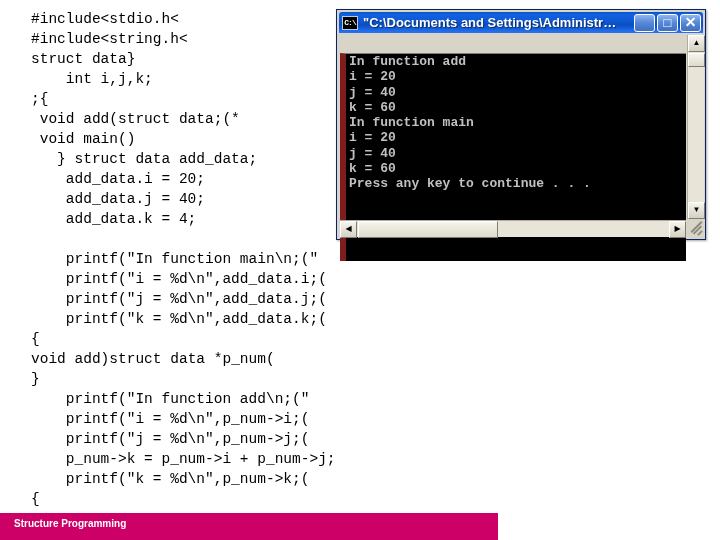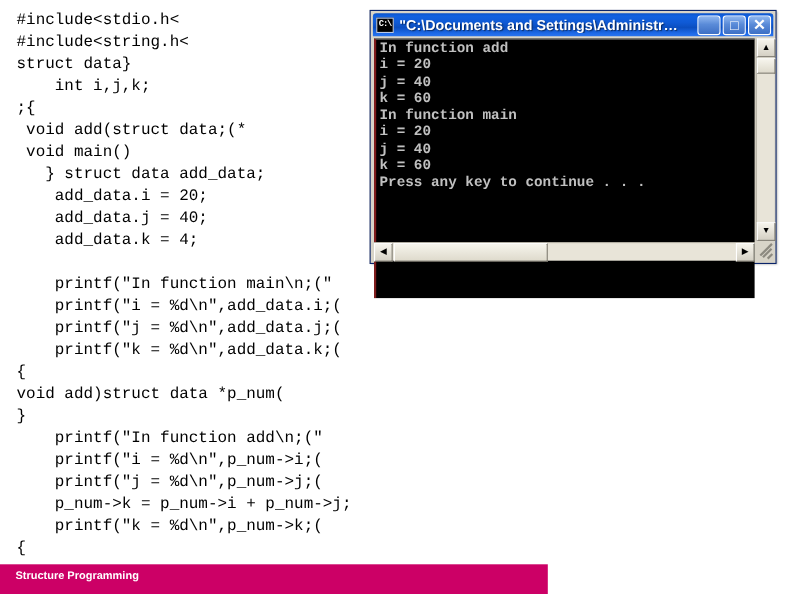--- a/index.html
+++ b/index.html
@@ -11,21 +11,21 @@
     width: 720px;
     height: 540px;
     position: relative;
     overflow: hidden;
     font-family: "Liberation Sans", sans-serif;
   }
 
   
   #code-listing {
     position: absolute;
-    left: 0px;
+    left: 16px;
     top: 0px;
     width: 340px;
     height: 364px;
     padding-left: 40px;
   }
   .code-line {
     position: absolute;
     left: 15px;
     font-family: "Liberation Mono", "DejaVu Sans Mono", monospace;
     font-size: 14.5px;
@@ -114,26 +114,26 @@
     position: absolute;
     left: 3px;
     top: 25px;
     width: 364px;
     height: 202px;
     background: #d8d4c8;
   }
   #console-screen {
     position: absolute;
     left: 0px;
-    top: 0px;
+    top: 18px;
     width: 346px;
-    height: 236px;
+    height: 208px;
     background: #000000;
     border-top: 1px solid #808080;
-    border-left: 2px solid #7f1d1d;
+    border-left: 6px solid #7f1d1d;
     box-sizing: border-box;
     overflow: hidden;
   }
   .console-line {
     color: #c0c0c0;
     font-family: "Liberation Mono", "DejaVu Sans Mono", monospace;
     font-size: 13px;
     line-height: 15.3px;
     white-space: pre;
     padding-left: 3px;

